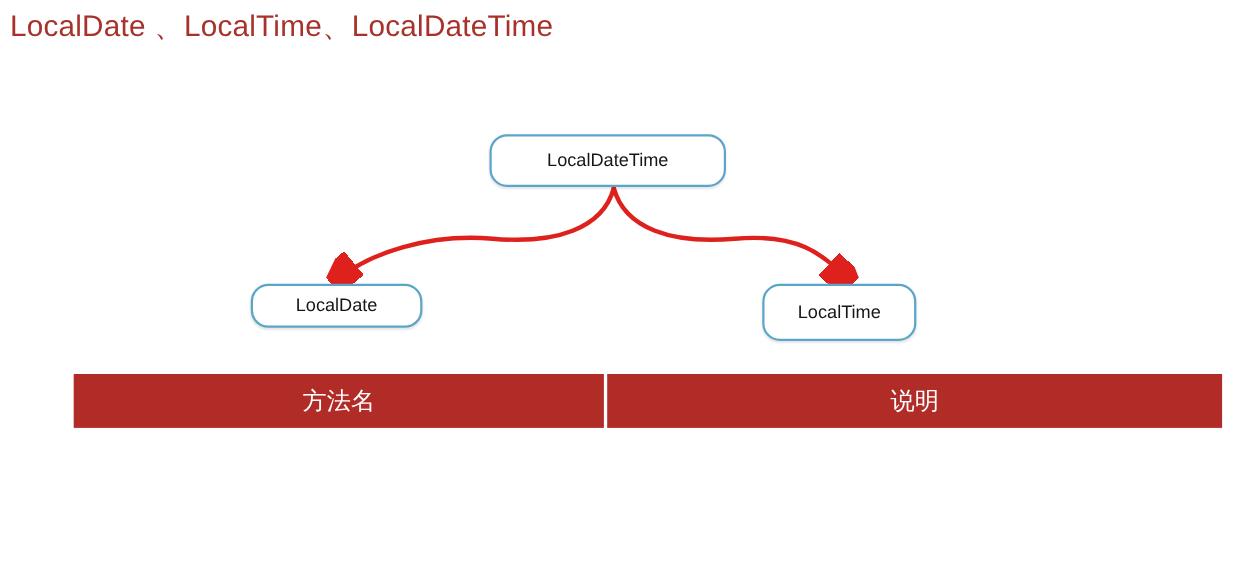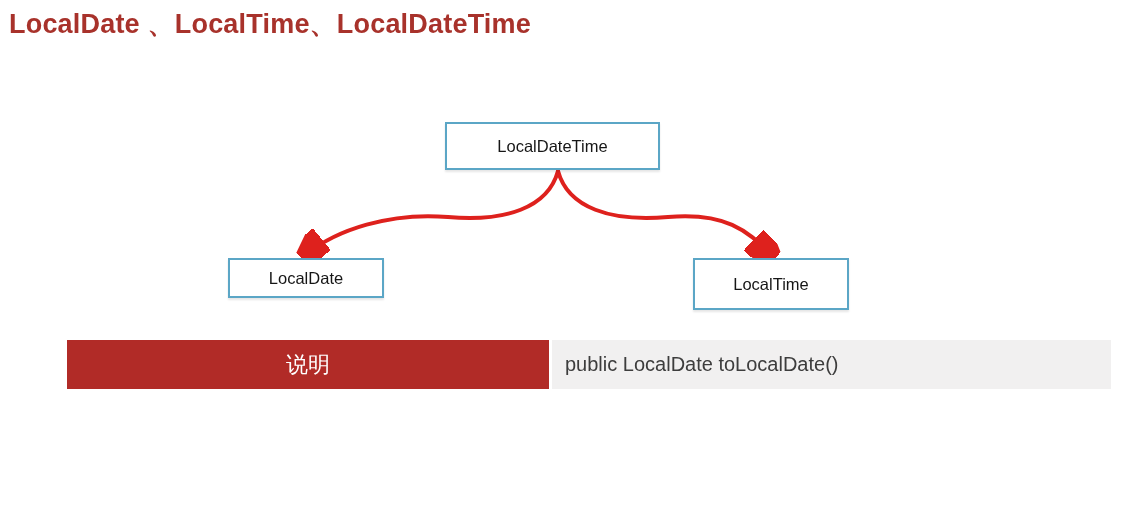--- a/index.html
+++ b/index.html
@@ -2,34 +2,34 @@
 <html><head>
 <meta charset="utf-8">
 <style>
   html,body{margin:0;padding:0;background:#ffffff;}
   .page{
     position:relative;width:1122px;height:530px;background:#ffffff;
     font-family:"Liberation Sans","DejaVu Sans",sans-serif;overflow:hidden;
   }
   .title{
     position:absolute;left:9px;top:6px;margin:0;
-    font-size:27px;font-weight:bold;color:#a8322b;letter-spacing:0.2px;
+    font-size:27px;font-weight:normal;color:#a8322b;letter-spacing:0.2px;
   }
   
   .node{
     position:absolute;box-sizing:border-box;background:#ffffff;
-    border:2.5px solid #5ba6c6;border-radius:0;
+    border:2.5px solid #5ba6c6;border-radius:16px;
     display:flex;align-items:center;justify-content:center;
     font-size:16.5px;color:#161616;
     box-shadow:0 1.5px 2px rgba(0,0,0,0.10);
     z-index:2;
   }
   .node-root{left:445px;top:122px;width:215px;height:48px;}
   .node-left{left:228px;top:258px;width:156px;height:40px;}
-  .node-right{left:693px;top:258px;width:156px;height:52px;}
+  .node-right{left:693px;top:258px;width:140px;height:52px;}
   .arrows{position:absolute;left:0;top:0;width:1122px;height:530px;z-index:1;}
   .arrows path{fill:none;stroke:#de211d;stroke-width:4;stroke-linecap:round;}
   
   .methods-table{
     position:absolute;left:67px;top:340px;width:1044px;
     display:grid;grid-template-columns:482px 1fr;grid-template-rows:49px 66px 60px;
     gap:3px;background:#ffffff;
   }
   .th{
     background:#b12b27;color:#ffffff;font-size:22px;
@@ -65,19 +65,19 @@
     </div>
     <div class="node node-left">
       <span>LocalDate</span>
     </div>
     <div class="node node-right">
       <span>LocalTime</span>
     </div>
   </div>
 
   <div class="methods-table">
+    <div class="th">方法名</div>
     <div class="th">说明</div>
 
-    <div class="td row-odd">public LocalDate toLocalDate()</div>
 
   </div>
 
 </div>
 
 </body></html>

